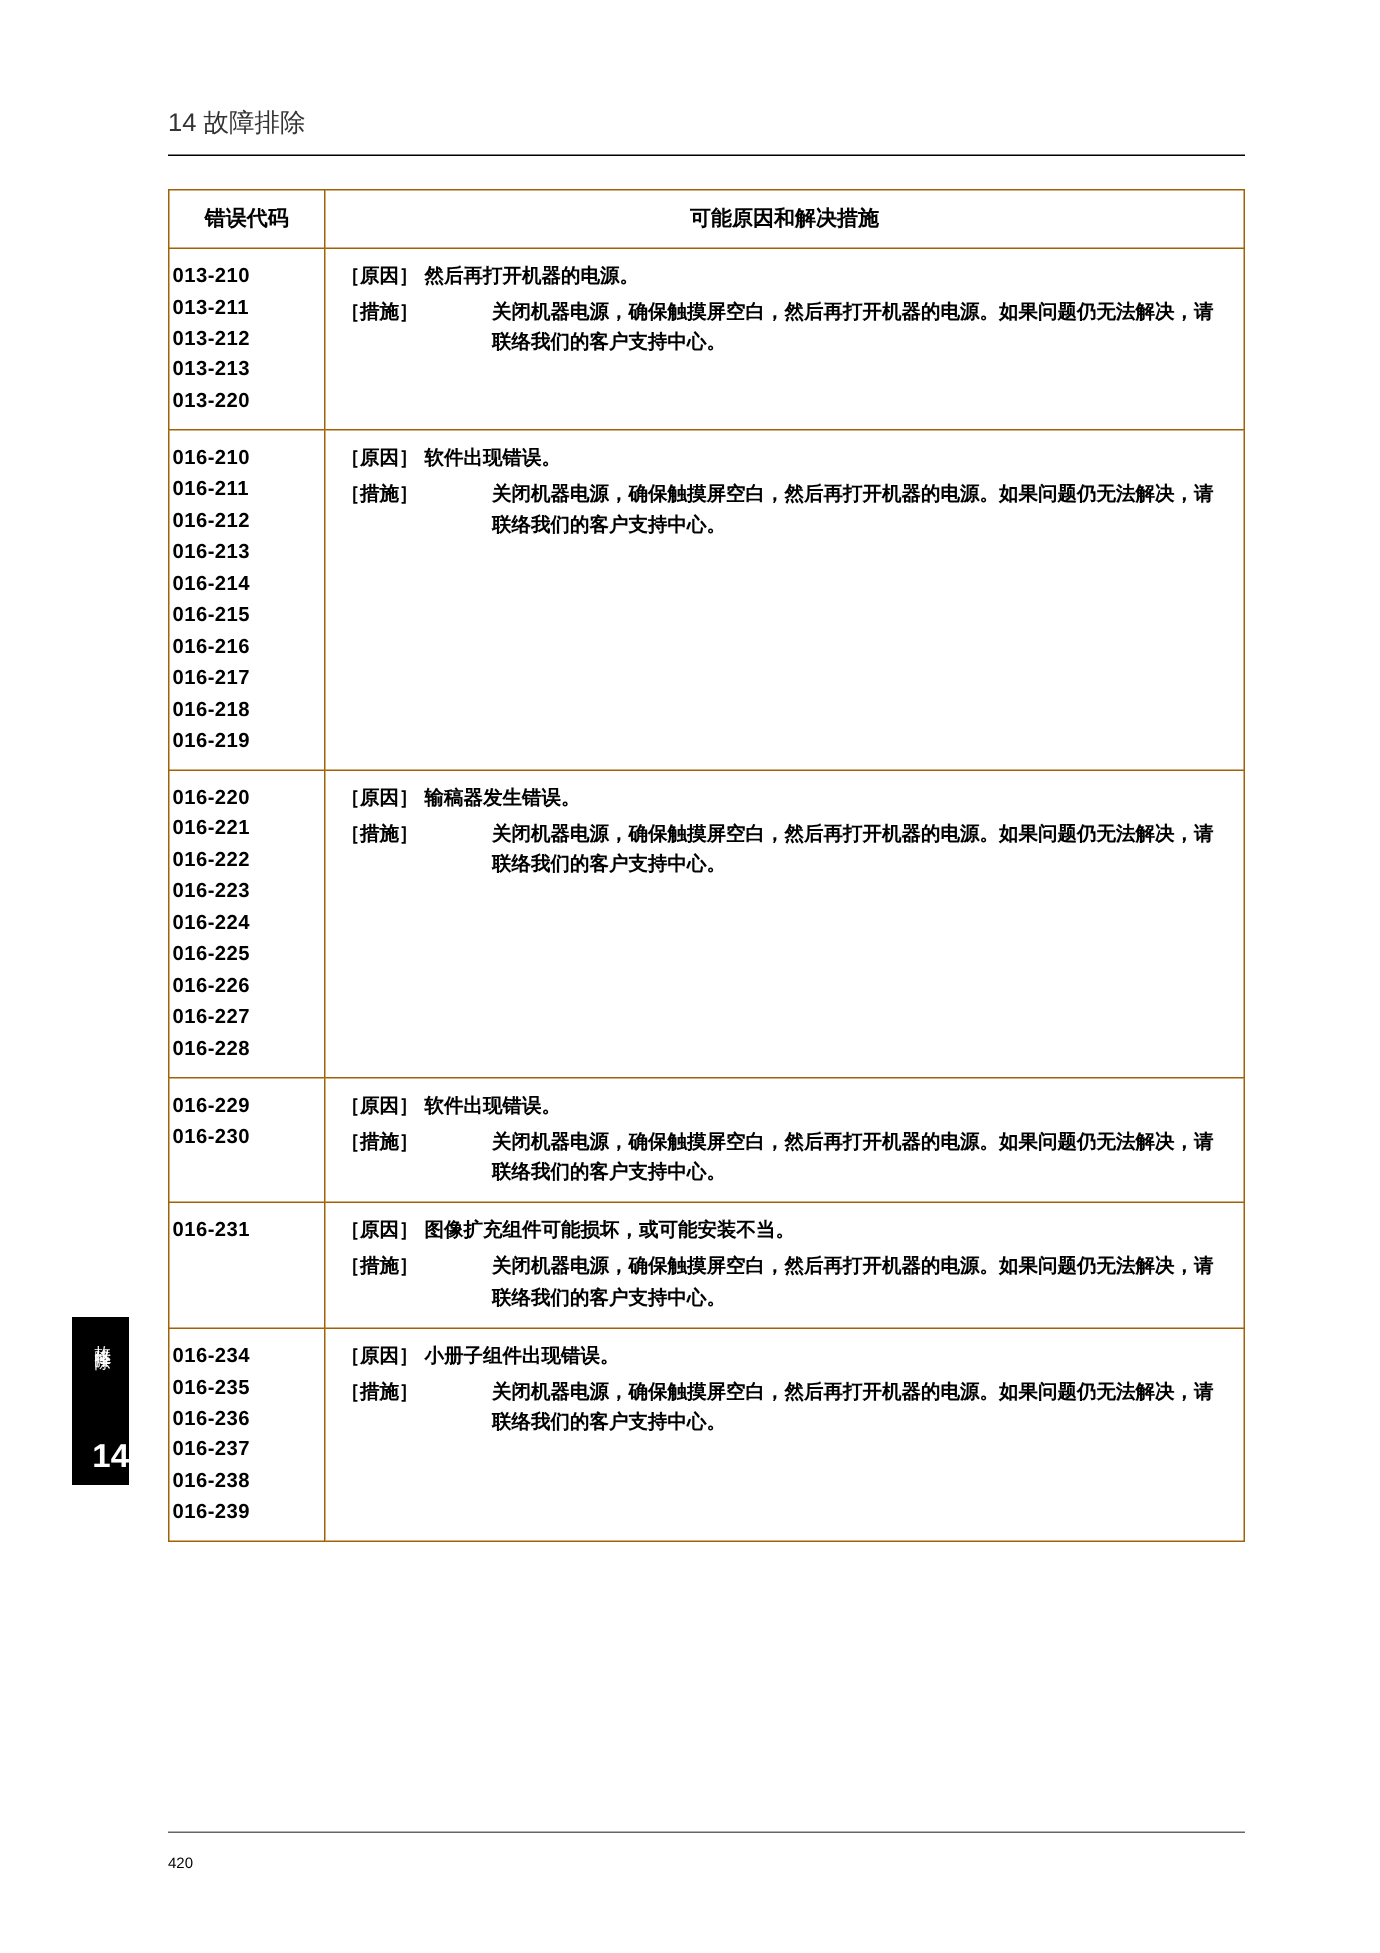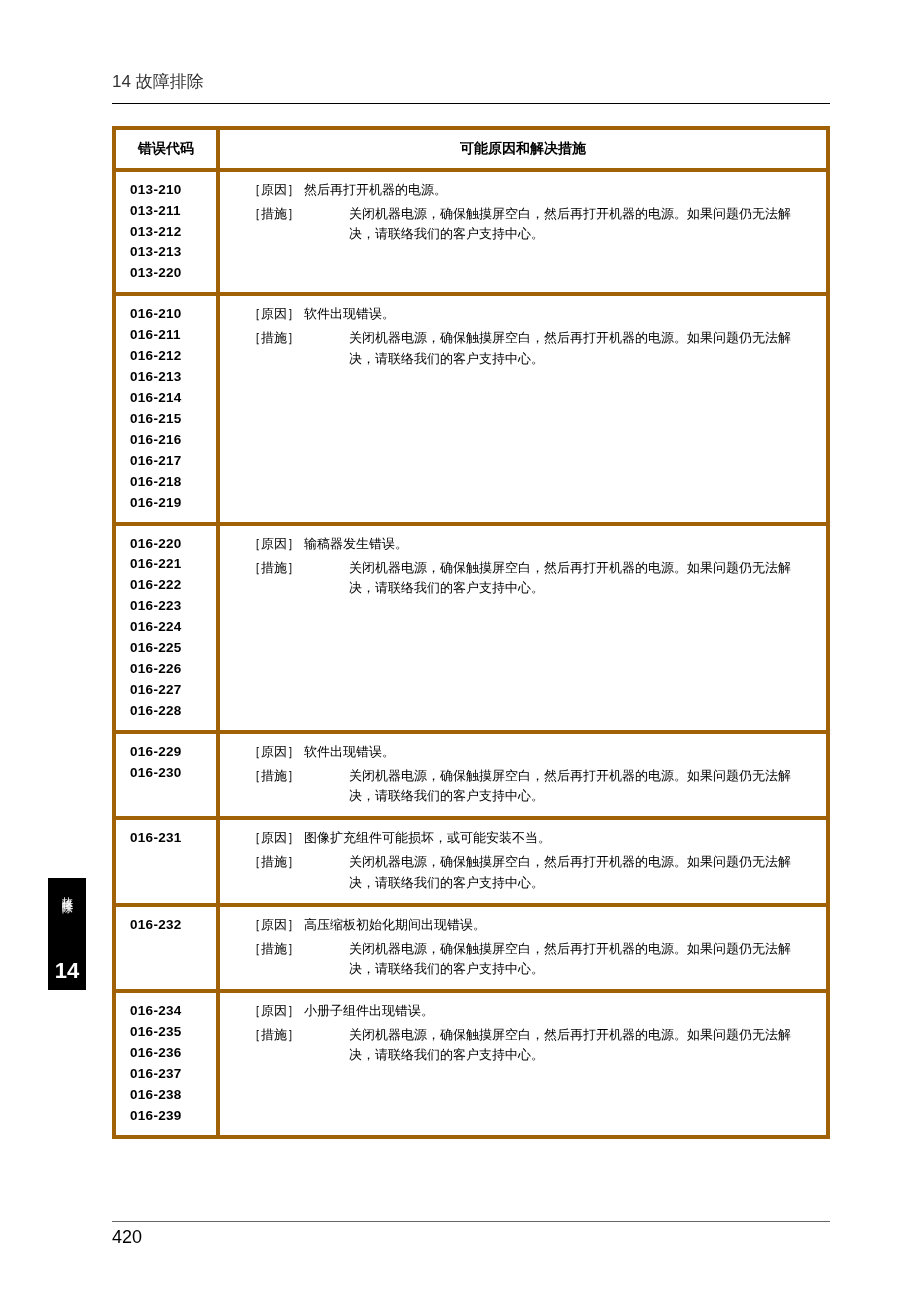--- a/index.html
+++ b/index.html
@@ -20,41 +20,42 @@
     padding-bottom: 10px;
     border-bottom: 1px solid #000;
     margin-bottom: 22px;
   }
   table {
     border-collapse: collapse;
     width: 100%;
     table-layout: fixed;
   }
   th, td {
-    border: 4px solid #a16207;
+    border: 1px solid #a16207;
     vertical-align: top;
     font-size: 13px;
     line-height: 1.55;
   }
   th {
     font-weight: bold;
     text-align: center;
     padding: 8px 6px;
     font-size: 14px;
   }
   col.col-code { width: 104px; }
   td.codes {
-    padding: 8px 14px;
+    padding: 8px 2px;
     font-weight: bold;
     font-size: 13.5px;
     letter-spacing: 0.3px;
     white-space: pre-line;
   }
   td.content {
-    padding: 8px 10px 10px 28px;
+    padding: 8px 10px 10px 10px;
+    font-weight: bold;
   }
   .row {
     display: flex;
     margin-bottom: 4px;
   }
   .row:last-child { margin-bottom: 0; gap: 45px; }
   .tag {
     flex: 0 0 56px;
     white-space: nowrap;
   }
@@ -79,27 +80,27 @@
     display: block;
     margin: 0 auto;
   }
   .side-num {
     font-size: 22px;
     font-weight: bold;
     position: absolute;
     bottom: 6px;
     width: 100%;
     left: 0;
-    text-align: center;
+    text-align: right;
   }
   .page-num {
     position: absolute;
     left: 112px;
     bottom: 54px;
-    font-size: 18px;
+    font-size: 10px;
   }
   .footer-rule {
     position: absolute;
     left: 112px;
     right: 90px;
     bottom: 80px;
     border-top: 1px solid #666;
   }
 </style>
 </head>
@@ -201,33 +202,20 @@
               <span class="tag">［原因］</span>
               <span class="txt">图像扩充组件可能损坏，或可能安装不当。</span>
             </div>
             <div class="row">
               <span class="tag">［措施］</span>
               <span class="txt">关闭机器电源，确保触摸屏空白，然后再打开机器的电源。如果问题仍无法解决，请联络我们的客户支持中心。</span>
             </div>
           </td>
         </tr>
         <tr>
-          <td class="codes">016-232</td>
-          <td class="content">
-            <div class="row">
-              <span class="tag">［原因］</span>
-              <span class="txt">高压缩板初始化期间出现错误。</span>
-            </div>
-            <div class="row">
-              <span class="tag">［措施］</span>
-              <span class="txt">关闭机器电源，确保触摸屏空白，然后再打开机器的电源。如果问题仍无法解决，请联络我们的客户支持中心。</span>
-            </div>
-          </td>
-        </tr>
-        <tr>
           <td class="codes">016-234
 016-235
 016-236
 016-237
 016-238
 016-239</td>
           <td class="content">
             <div class="row">
               <span class="tag">［原因］</span>
               <span class="txt">小册子组件出现错误。</span>

